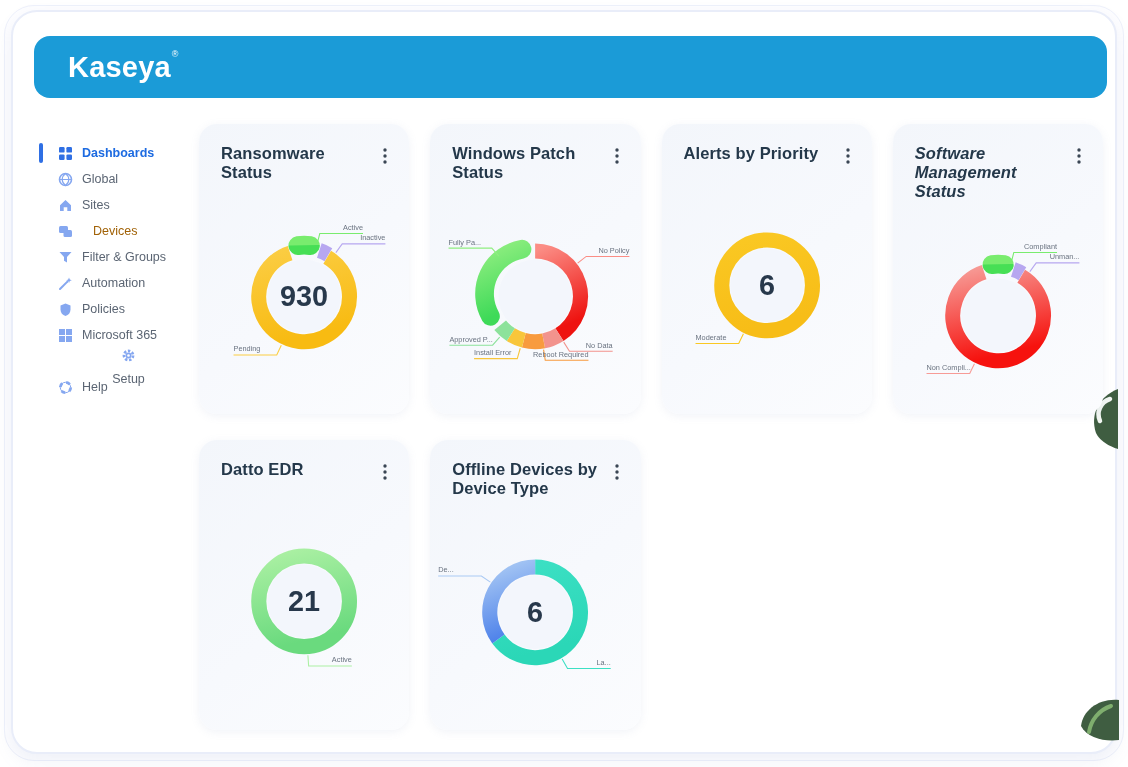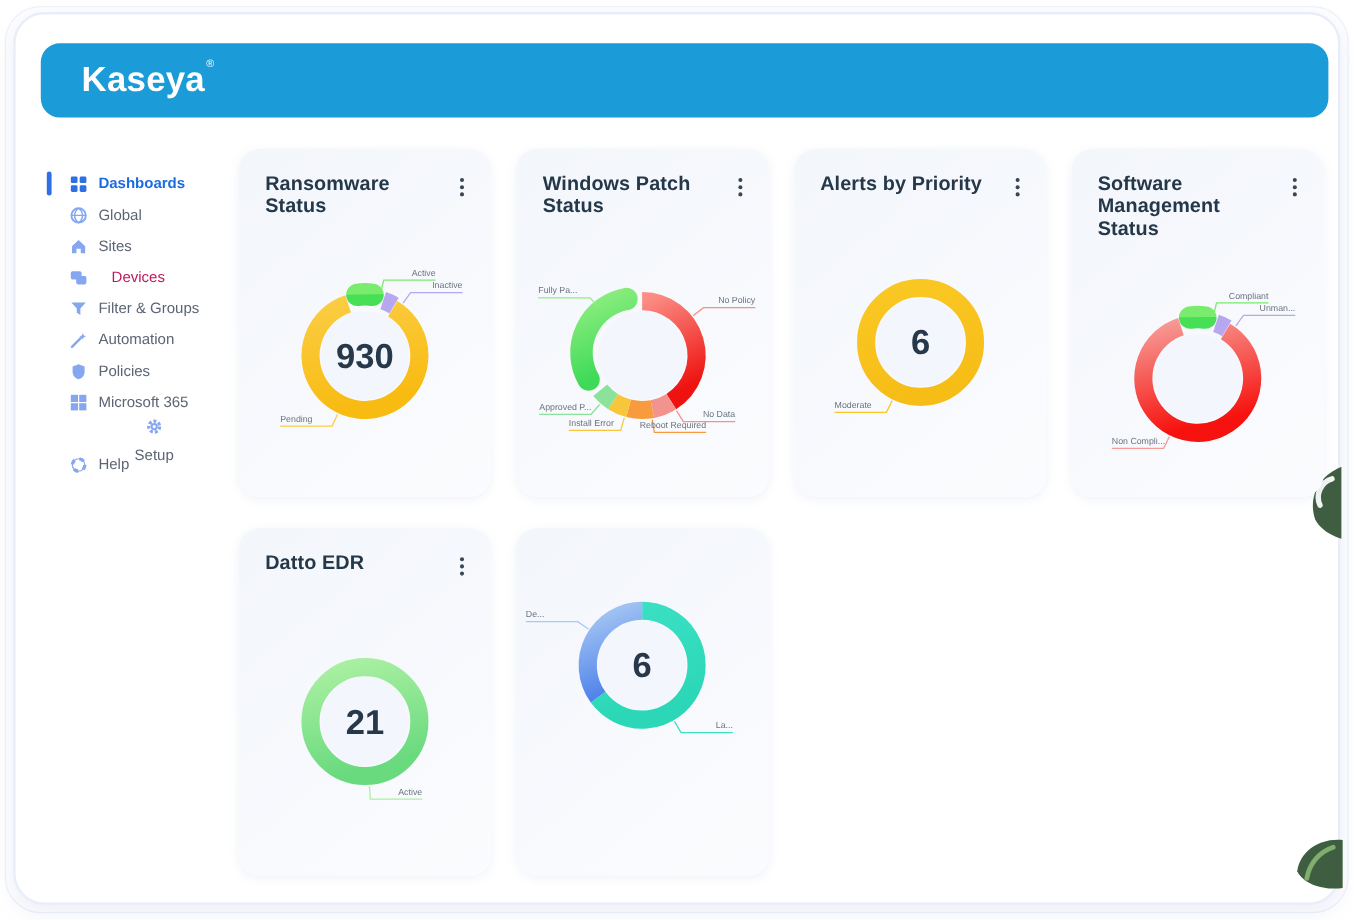--- a/index.html
+++ b/index.html
@@ -86,21 +86,21 @@
   <div class="side-item" style="color: rgb(91, 101, 115);">
 
     <span class="side-icon">
             <svg viewBox="0 0 15 15" width="15" height="15" fill="#85a7f0">
               <path d="M2 7.2 L7.5 2 L13 7.2 V13 H9.3 V9.2 H5.7 V13 H2 Z"></path>
             </svg>
           </span>
     <span class="side-label">Sites</span>
   </div>
 
-  <div class="side-item" style="color: #be185d; gap: 20px;">
+  <div class="side-item" style="color: #a16207; gap: 20px;">
 
     <span class="side-icon">
             <svg viewBox="0 0 15 15" width="15" height="15" fill="#85a7f0">
               <rect x="1" y="2" width="9" height="7" rx="1.5"></rect>
               <rect x="5.5" y="6" width="8.5" height="7" rx="1.5"></rect>
             </svg>
           </span>
     <span class="side-label">Devices</span>
   </div>
 
@@ -273,21 +273,21 @@
             </defs>
             <circle cx="146" cy="118" r="63" fill="none" stroke="url(#g4)" stroke-width="21"></circle>
             <polyline points="113.12216399081922,185.40955347243755 106.54659678898307,198.89146416692506 46.54659678898307,198.89146416692506" fill="none" stroke="#fac823" stroke-width="1.5"></polyline>
             <text x="46.54659678898307" y="193.89146416692506" text-anchor="start" font-size="10.2" fill="#6a7380">Moderate</text>
             <text x="146" y="132" text-anchor="middle" font-size="40" font-weight="bold" fill="#27384b">6</text>
           </svg>
   </section>
 
   <section class="card">
     <div class="card-head">
-      <h3 class="card-title" style="color: rgb(36, 56, 74);">Software Management Status</h3>
+      <h3 class="card-title" style="color: rgb(36, 56, 74); font-style: italic;">Software Management Status</h3>
       <button class="kebab" aria-label="card menu">
         <svg viewBox="0 0 4 16" width="4" height="16">
                 <circle cx="2" cy="2" r="1.7" fill="#3a4654"></circle>
                 <circle cx="2" cy="8" r="1.7" fill="#3a4654"></circle>
                 <circle cx="2" cy="14" r="1.7" fill="#3a4654"></circle>
               </svg>
       </button>
     </div>
     <svg class="donut" viewBox="0 0 292 224">
             <circle cx="146" cy="118" r="51" fill="#f3f6fc"></circle>
@@ -333,20 +333,30 @@
               </linearGradient>
             </defs>
             <circle cx="146" cy="118" r="63" fill="none" stroke="url(#g7)" stroke-width="21"></circle>
             <polyline points="151.2317355308094,192.8173037694868 152.2780826369713,207.78076452338416 212.2780826369713,207.78076452338416" fill="none" stroke="#abf0a3" stroke-width="1.5"></polyline>
             <text x="212.2780826369713" y="202.78076452338416" text-anchor="end" font-size="10.2" fill="#6a7380">Active</text>
             <text x="146" y="132" text-anchor="middle" font-size="40" font-weight="bold" fill="#27384b">21</text>
           </svg>
   </section>
 
   <section class="card">
+    <div class="card-head">
+      <h3 class="card-title" style="color: rgb(36, 56, 74);">Offline Devices by Device Type</h3>
+      <button class="kebab" aria-label="card menu">
+        <svg viewBox="0 0 4 16" width="4" height="16">
+                <circle cx="2" cy="2" r="1.7" fill="#3a4654"></circle>
+                <circle cx="2" cy="8" r="1.7" fill="#3a4654"></circle>
+                <circle cx="2" cy="14" r="1.7" fill="#3a4654"></circle>
+              </svg>
+      </button>
+    </div>
     <svg class="donut" viewBox="0 0 292 224">
             <circle cx="146" cy="118" r="51" fill="#f3f6fc"></circle>
             <defs>
               <linearGradient id="g8" x1="0" y1="0" x2="0.25" y2="1">
                 <stop offset="0" stop-color="#3ce0c4"></stop>
                 <stop offset="1" stop-color="#2bd7b7"></stop>
               </linearGradient>
               <linearGradient id="g9" x1="0" y1="0" x2="0.25" y2="1">
                 <stop offset="0" stop-color="#a9c9f4"></stop>
                 <stop offset="1" stop-color="#4e82ea"></stop>

